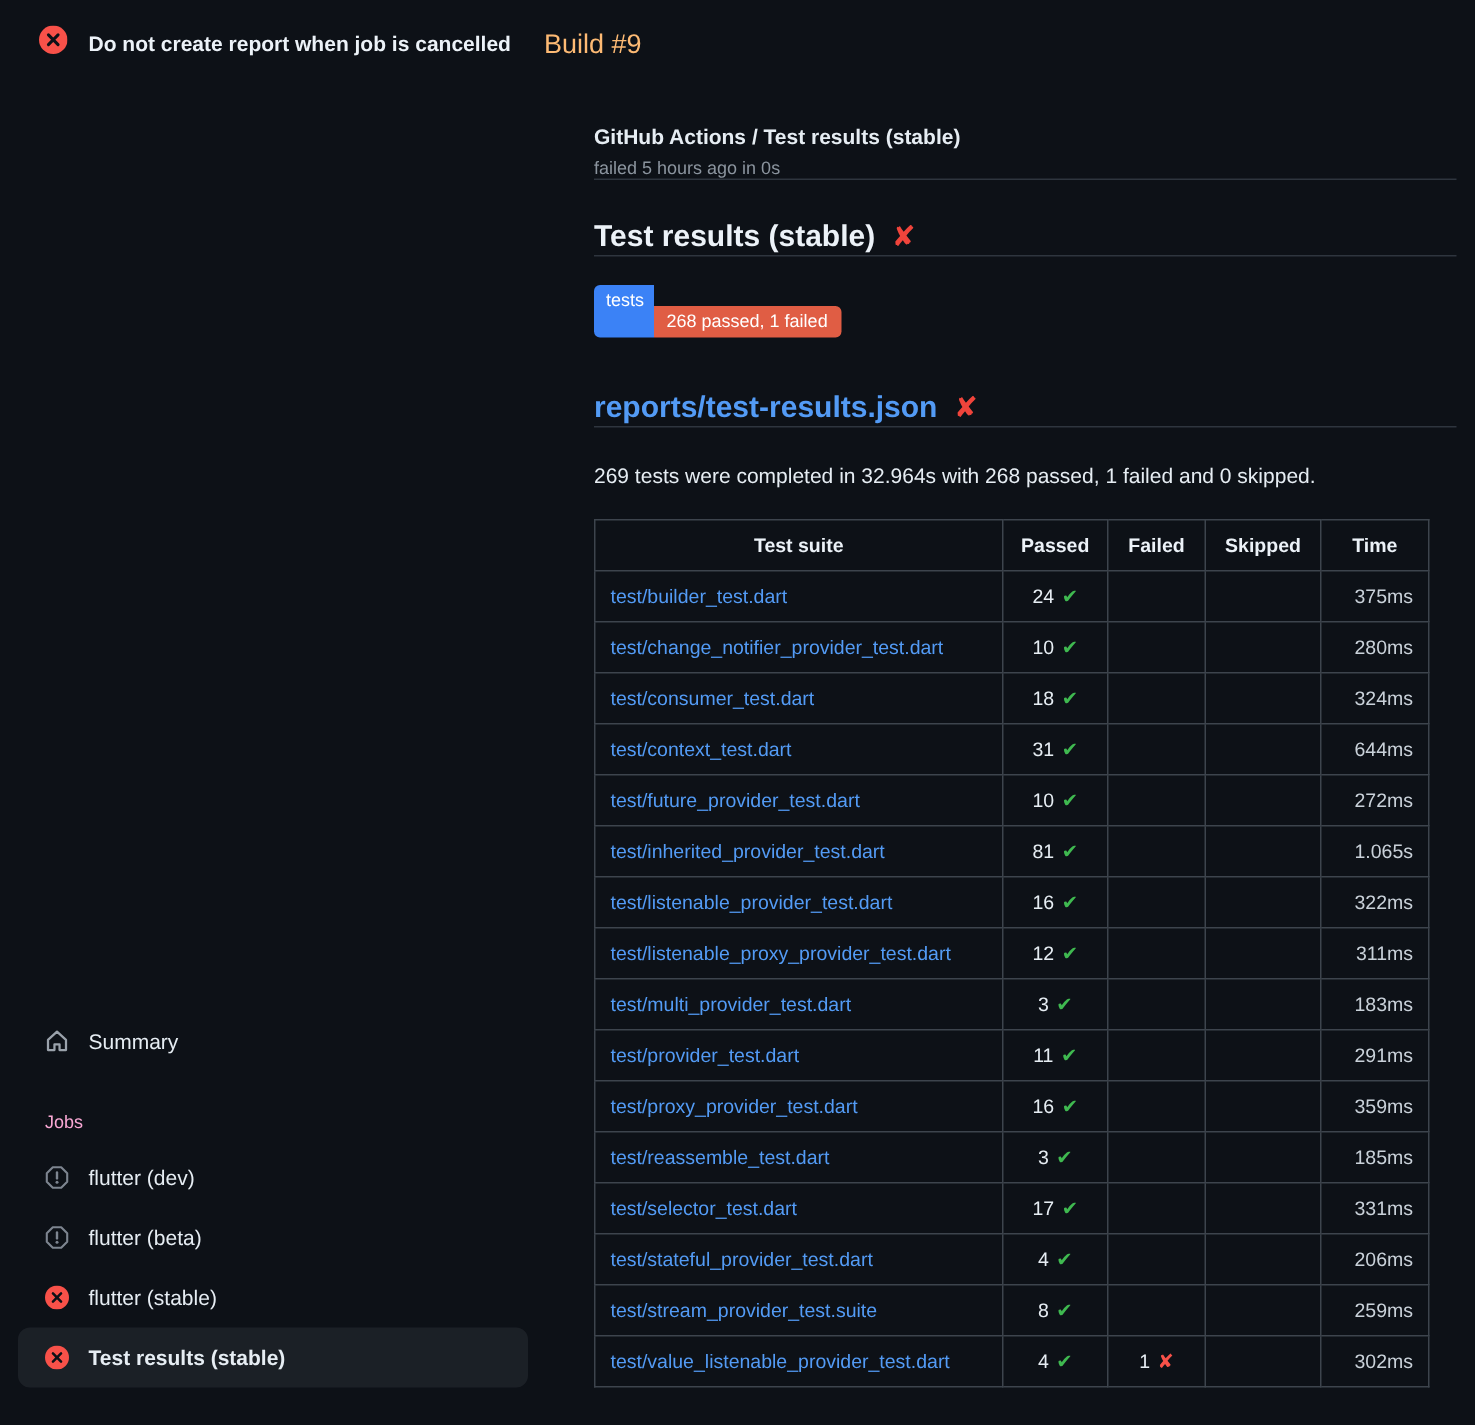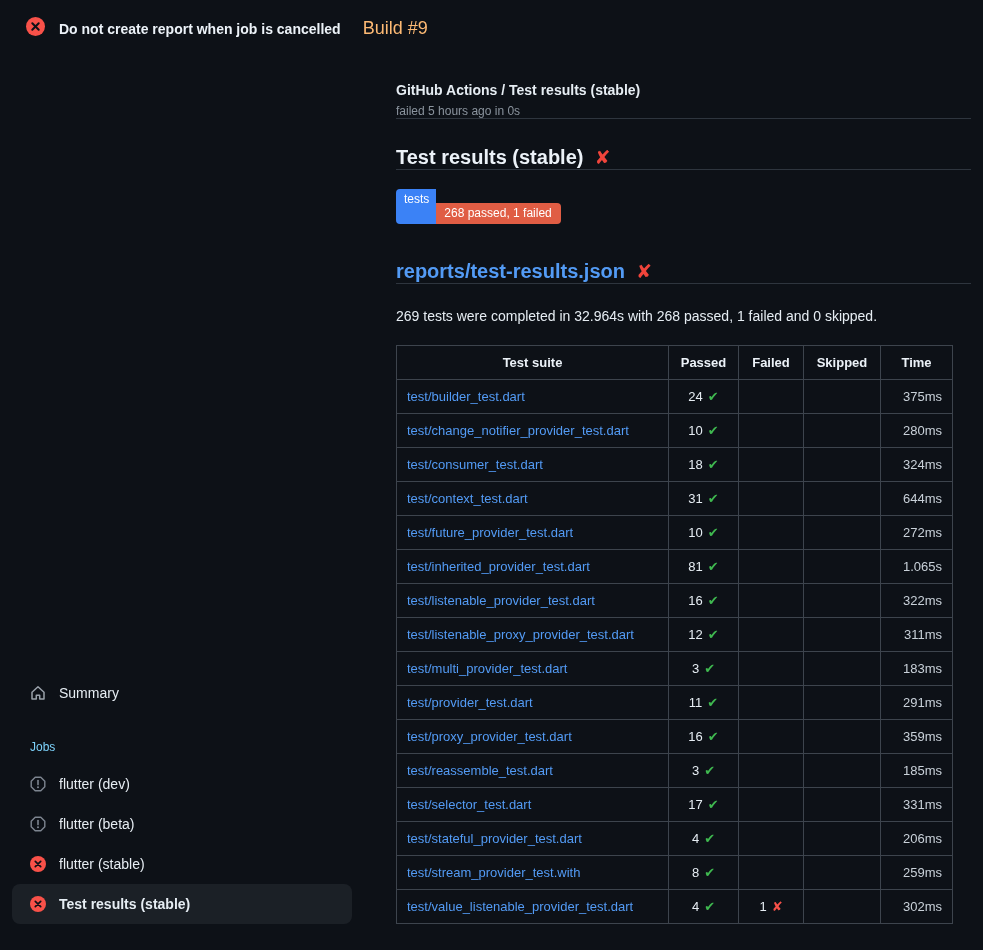--- a/index.html
+++ b/index.html
@@ -14,21 +14,21 @@
   .top-header .build{font-size:18px;font-weight:400;color:#fdba74;margin-left:8px;}
   
   .app{display:flex;align-items:flex-end;}
   .sidebar{width:380px;flex:none;box-sizing:border-box;padding:16px 28px 0 12px;}
   .side-item{
     display:flex;align-items:center;gap:13px;
     padding:11px 10px 11px 18px;border-radius:8px;
     font-size:14px;color:#e6edf3;cursor:pointer;line-height:18px;
   }
   .side-item.selected{background:rgba(177,186,196,0.09);font-weight:700;}
-  .jobs-label{color:#7dd3fc;font-size:12px;margin:27px 0 10px 18px;}
+  .jobs-label{color:#f9a8d4;font-size:12px;margin:27px 0 10px 18px;}
   .side-item .icon{flex:none;display:flex;align-items:center;}
   
   .main{flex:1;box-sizing:border-box;padding:29px 12px 0 16px;}
   .breadcrumb{font-size:14px;font-weight:700;color:#e6edf3;}
   .run-meta{font-size:12px;color:#8b949e;margin-top:6px;}
   hr.divider{border:0;border-top:1px solid #2e353e;margin:0;}
   .hr1{margin-top:22px;}
   .hr2{margin-top:9px;}
   .hr3{margin-top:8px;}
   h2.section-title{
@@ -263,21 +263,21 @@
             <td class="time">331ms</td>
           </tr>
           <tr>
             <td class="suite"><a href="#">test/stateful_provider_test.dart</a></td>
             <td class="num"><span>4</span><span class="check">✔</span></td>
             <td class="num"></td>
             <td class="num"></td>
             <td class="time">206ms</td>
           </tr>
           <tr>
-            <td class="suite"><a href="#">test/stream_provider_test.with</a></td>
+            <td class="suite"><a href="#">test/stream_provider_test.suite</a></td>
             <td class="num"><span>8</span><span class="check">✔</span></td>
             <td class="num"></td>
             <td class="num"></td>
             <td class="time">259ms</td>
           </tr>
           <tr>
             <td class="suite"><a href="#">test/value_listenable_provider_test.dart</a></td>
             <td class="num"><span>4</span><span class="check">✔</span></td>
             <td class="num"><span>1</span><span class="cross">✘</span></td>
             <td class="num"></td>

